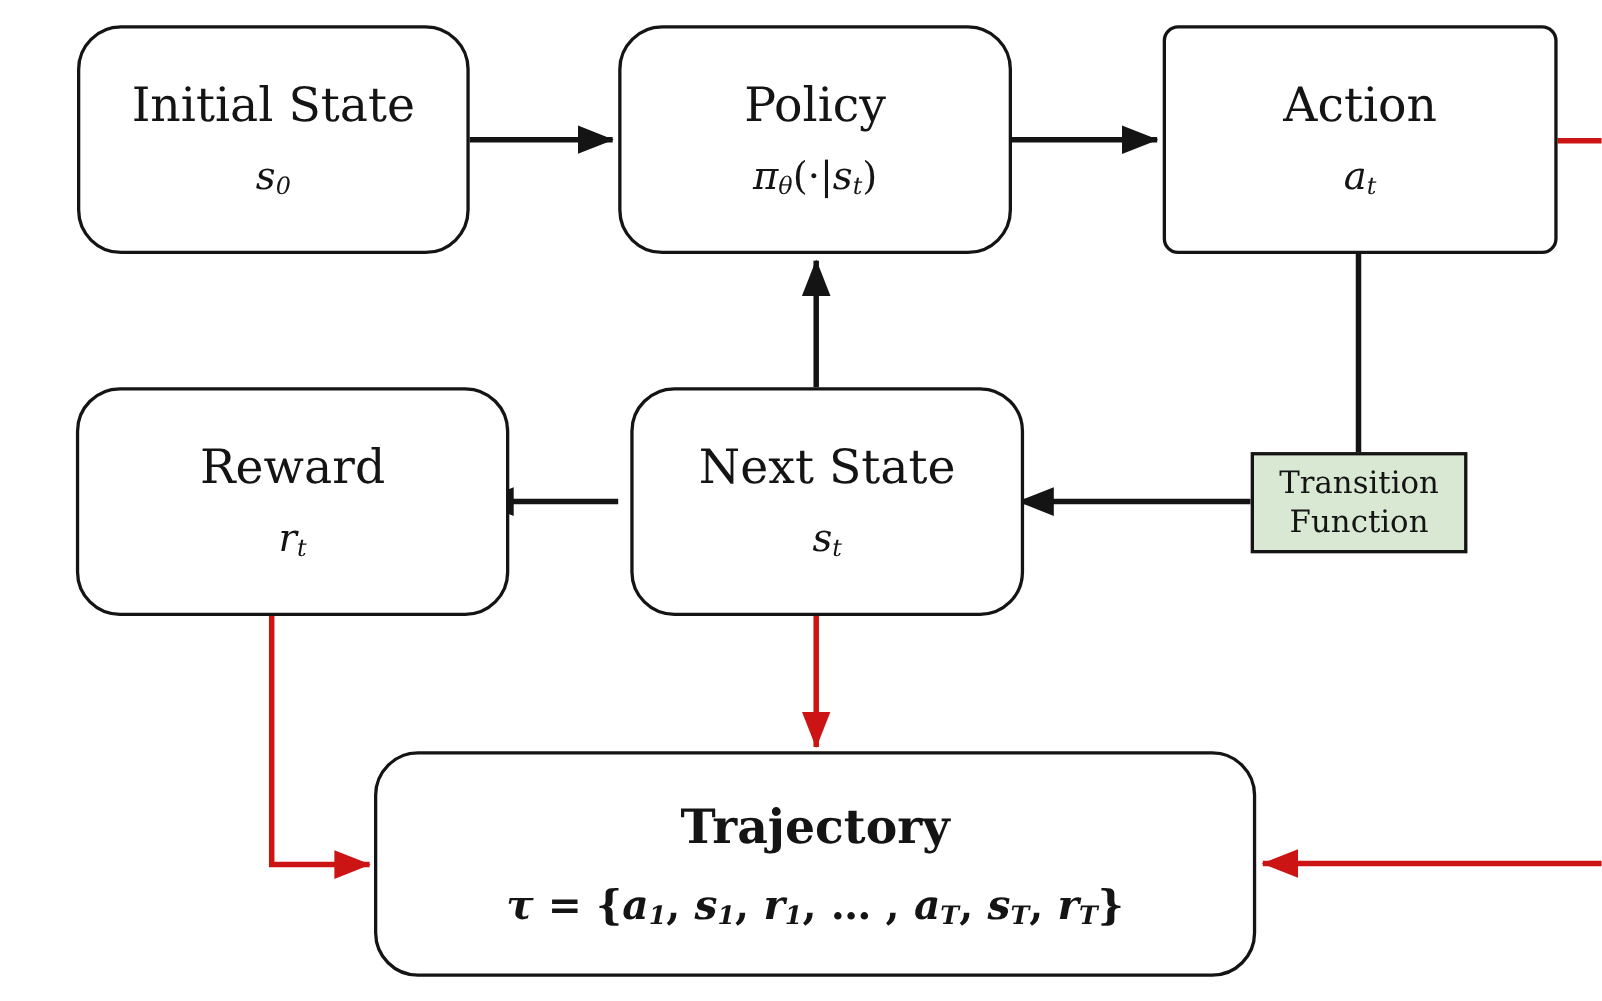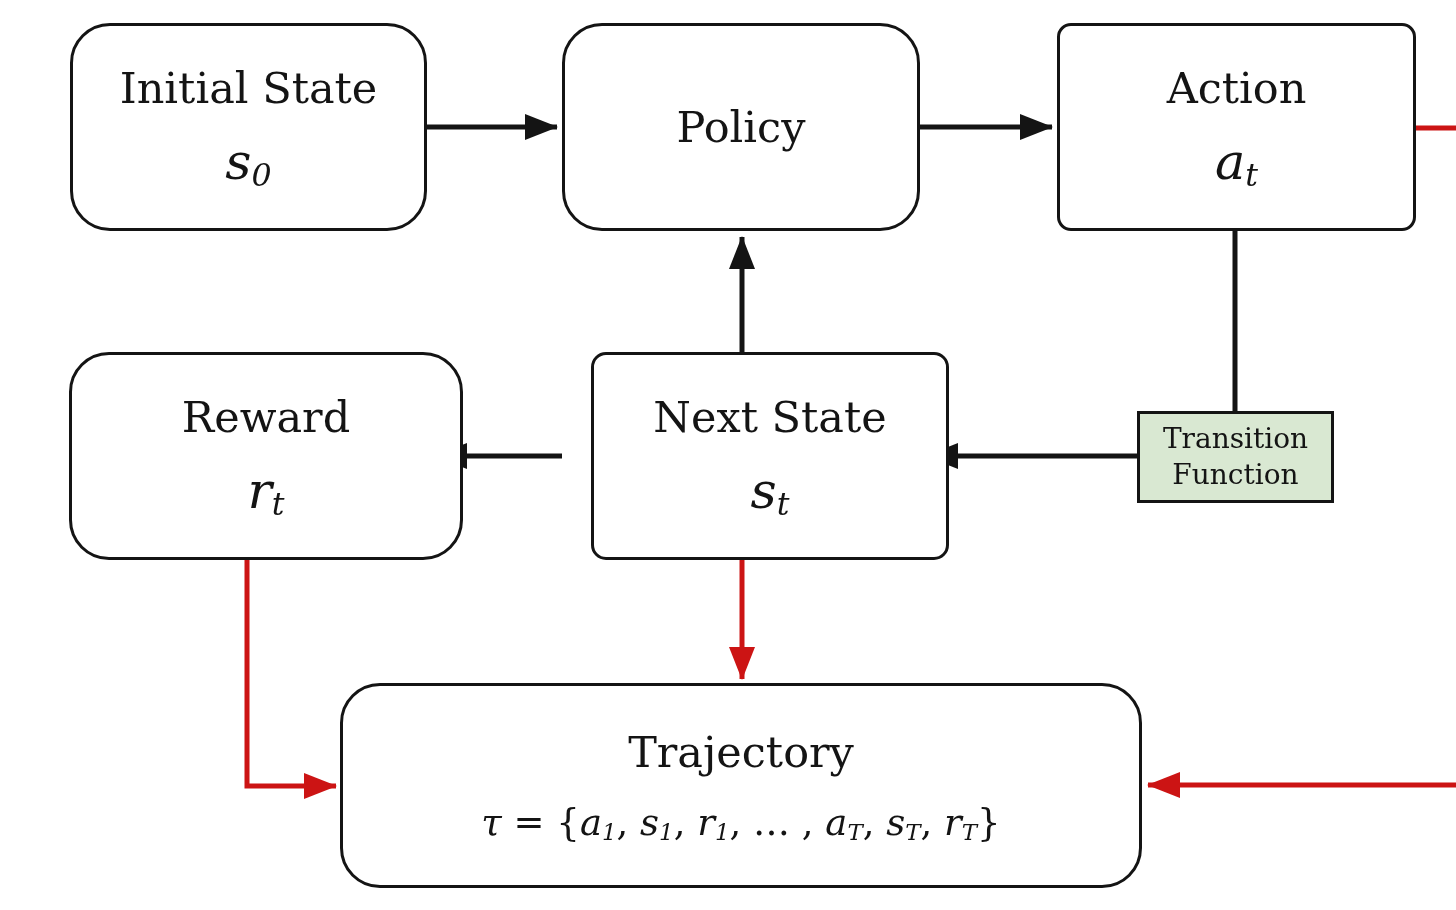--- a/index.html
+++ b/index.html
@@ -25,25 +25,25 @@
 
   .box{
     position:absolute;z-index:2;box-sizing:border-box;
     background:var(--box-fill);
     border:3.5px solid var(--line-black);
     border-radius:40px;
     display:flex;flex-direction:column;align-items:center;justify-content:center;
     gap:26px;
   }
   .box .title{font-size:43px;line-height:1;white-space:nowrap;}
-  .box .math{font-size:51px;line-height:1;white-space:nowrap;}
+  .box .math{font-size:35px;line-height:1;white-space:nowrap;}
   .math sub{font-size:0.62em;line-height:0;vertical-align:-0.22em;}
   .it{font-style:italic;}
 
-  .box.trajectory{gap:30px;}
+  .box.trajectory{gap:30px;font-weight:bold;}
   .box.trajectory .math{font-size:37px;}
 
   .transition{
     position:absolute;z-index:2;box-sizing:border-box;
     background:var(--transition-fill);
     border:3px solid var(--line-black);
     display:flex;flex-direction:column;align-items:center;justify-content:center;
     font-size:28px;line-height:1.3;text-align:center;
   }
 </style>
@@ -74,33 +74,34 @@
     <path class="edge red" d="M1369,128 H1433 V785 H1101" marker-end="url(#ah-red)"></path>
   </svg>
 
   <div class="box" style="left:23px;top:23px;width:357px;height:208px;">
     <div class="title">Initial State</div>
     <div class="math"><span class="it">s<sub>0</sub></span></div>
   </div>
 
   <div class="box" style="left:515px;top:23px;width:358px;height:208px;">
     <div class="title">Policy</div>
+    <div class="math"><span class="it">π<sub>θ</sub></span><span>(·|</span><span class="it">s<sub>t</sub></span><span>)</span></div>
   </div>
 
   <div class="box" style="left:1010px;top:23px;width:359px;height:208px;border-radius:14px;">
     <div class="title">Action</div>
     <div class="math"><span class="it">a<sub>t</sub></span></div>
   </div>
 
   <div class="box" style="left:22px;top:352px;width:394px;height:208px;">
     <div class="title">Reward</div>
     <div class="math"><span class="it">r<sub>t</sub></span></div>
   </div>
 
-  <div class="box" style="left:544px;top:352px;width:358px;height:208px;border-radius:15px;">
+  <div class="box" style="left:526px;top:352px;width:358px;height:208px;">
     <div class="title">Next State</div>
     <div class="math"><span class="it">s<sub>t</sub></span></div>
   </div>
 
   <div class="transition" style="left:1090px;top:411px;width:197px;height:92px;text-align:right;">
     <div>Transition</div>
     <div>Function</div>
   </div>
 
   <div class="box trajectory" style="left:293px;top:683px;width:802px;height:205px;">

